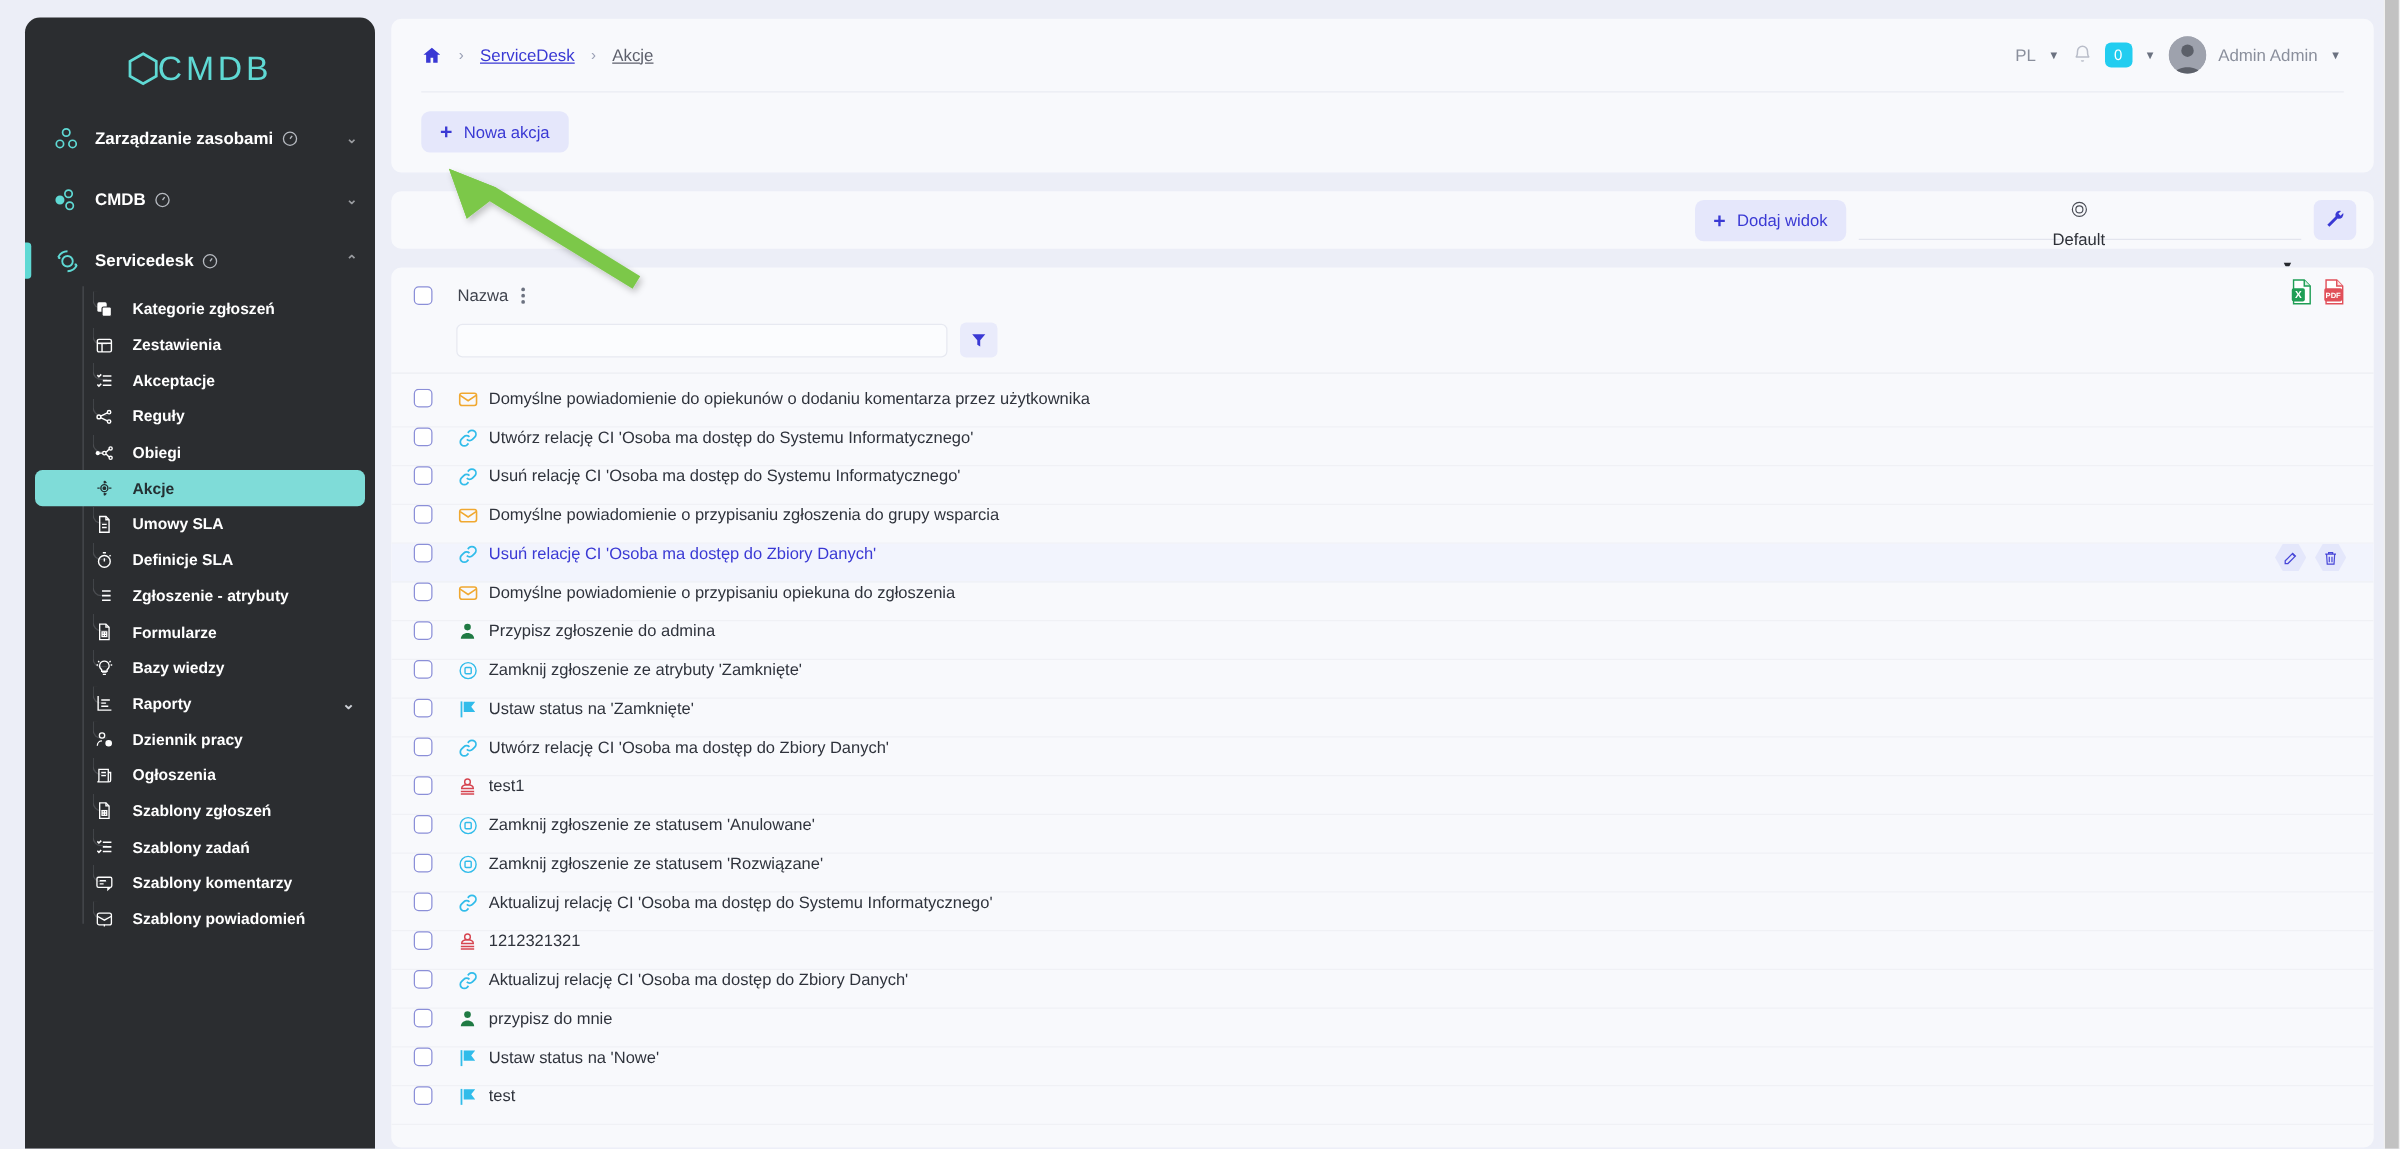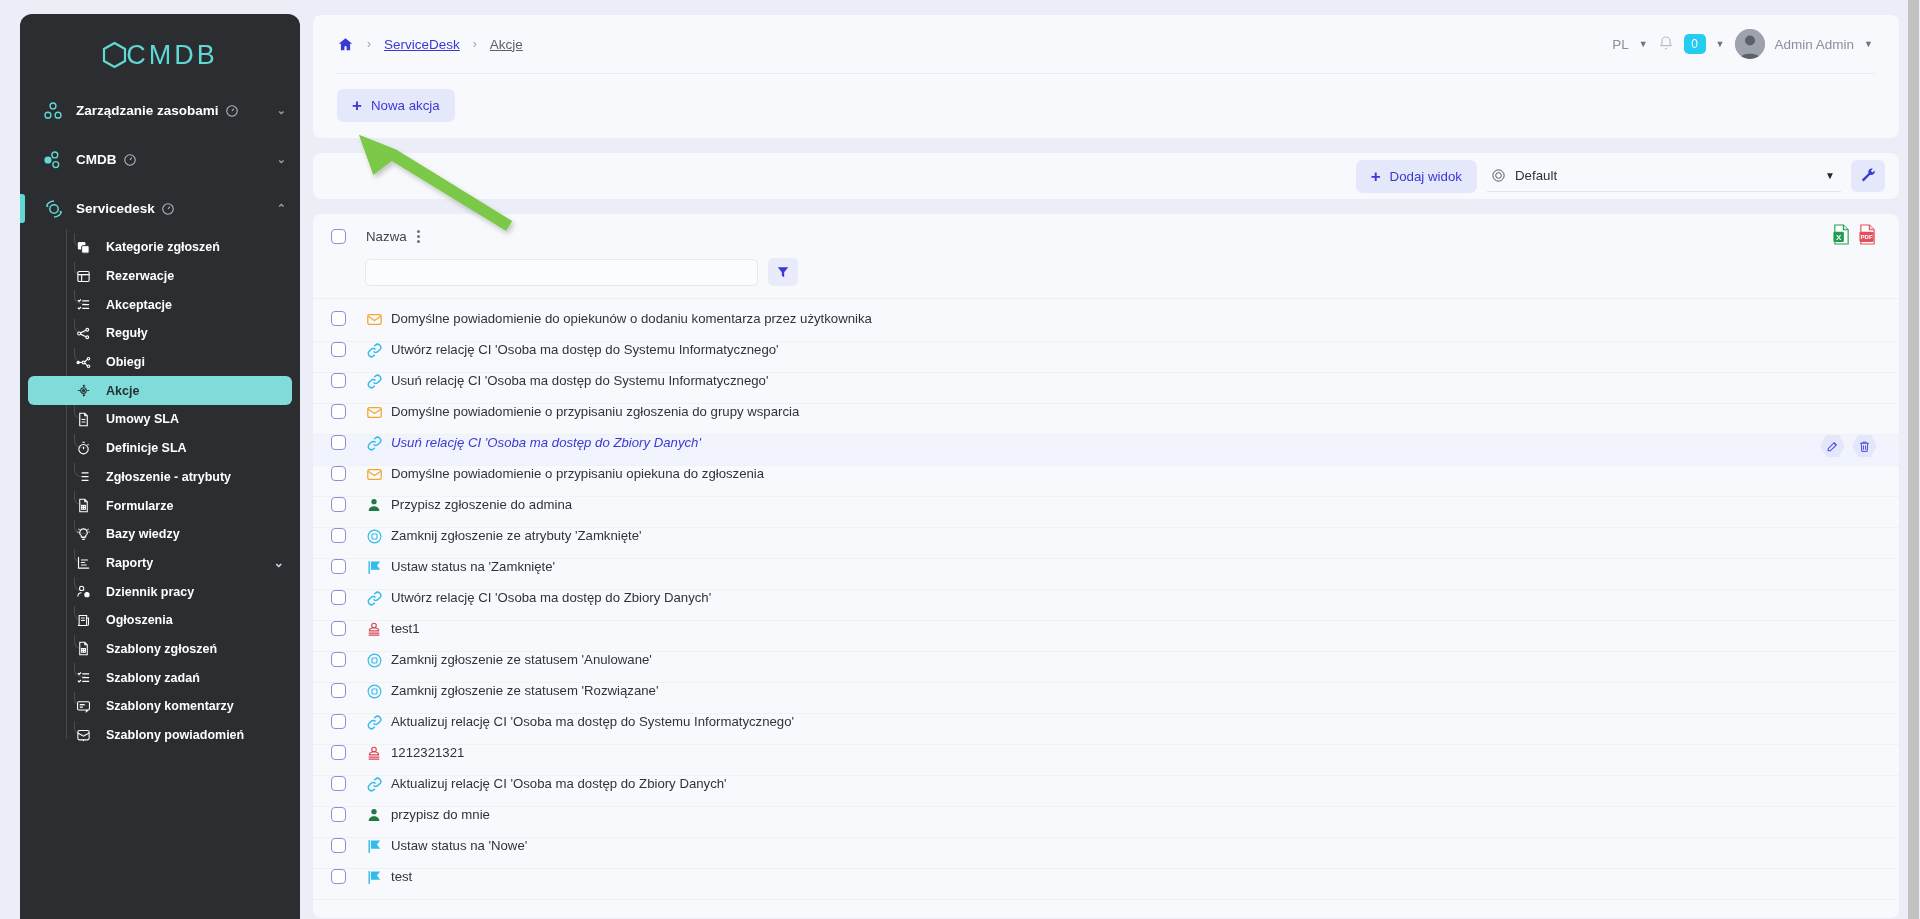--- a/index.html
+++ b/index.html
@@ -131,21 +131,21 @@
   
   .toolbar {
     flex: 0 0 auto; height: 48px;
     display: flex; align-items: center; justify-content: flex-end;
     padding: 0 14px 0 20px; gap: 10px;
   }
   .view-select {
     display:flex; align-items:center; gap: 9px;
     border-bottom: 1px solid #e3e5ee;
     height: 32px; width: 354px; padding: 0 6px 0 4px;
-    font-size: 13.3px; color: #2e3138;
+    font-size: 13.3px; color: #2e3138; flex-direction: column;
   }
   .view-select .dd-caret { margin-left:auto; font-size: 10px; color:#26282e; }
   .wrench-btn {
     width: 34px; height: 32px; background: #e5e7fb; border-radius: 6px;
     display:flex; align-items:center; justify-content:center; border:none; cursor:pointer;
     color: #3a39d4;
   }
 
   
   .tablecard {
@@ -189,21 +189,21 @@
   .tbody { flex: 1 1 auto; overflow: hidden; }
   .trow {
     display:flex; align-items:flex-start;
     height: 31px;
     padding: 0 22px 0 18px;
     border-bottom: 1px solid #f0f1f5;
     font-size: 13.2px; color: #2f333c;
     position: relative;
   }
   .trow.hovered { background: #f2f4fd; }
-  .trow.hovered .tname { color: #3a39d4; font-style: italic; }
+  .trow.hovered .tname { color: #3a39d4; }
   .rico {
     width: 18px; flex: 0 0 18px; margin-left: 19px; margin-right: 8px;
     display:flex; align-items:center; justify-content:center;
   }
   .tname { white-space: nowrap; }
   .rowactions { margin-left: auto; display:flex; gap: 7px; align-items:center; }
   .hexbtn {
     width: 25px; height: 22px; background: #e4e7fb; color:#4746d8;
     display:flex; align-items:center; justify-content:center; cursor:pointer;
     clip-path: polygon(25% 0%, 75% 0%, 100% 50%, 75% 100%, 25% 100%, 0% 50%);
@@ -311,21 +311,21 @@
         </div>
 
       <div class="sub-item">
           <span class="tick"></span>
         <span class="sico">
             <svg width="15" height="15" viewBox="0 0 24 24" fill="none" stroke="#fff" stroke-width="1.8">
               <rect x="3" y="4" width="18" height="16" rx="2"></rect>
               <path d="M3 9h18M9 9v11"></path>
             </svg>
           </span>
-        <span>Rezerwacje</span>
+        <span>Zestawienia</span>
         </div>
 
 
       <div class="sub-item">
           <span class="tick"></span>
         <span class="sico">
             <svg width="15" height="15" viewBox="0 0 24 24" fill="none" stroke="#fff" stroke-width="2">
               <path d="M10 6h11M10 12h11M10 18h11M3 5l2 2 3-3M3 17l2 2 3-3"></path>
             </svg>
           </span>

